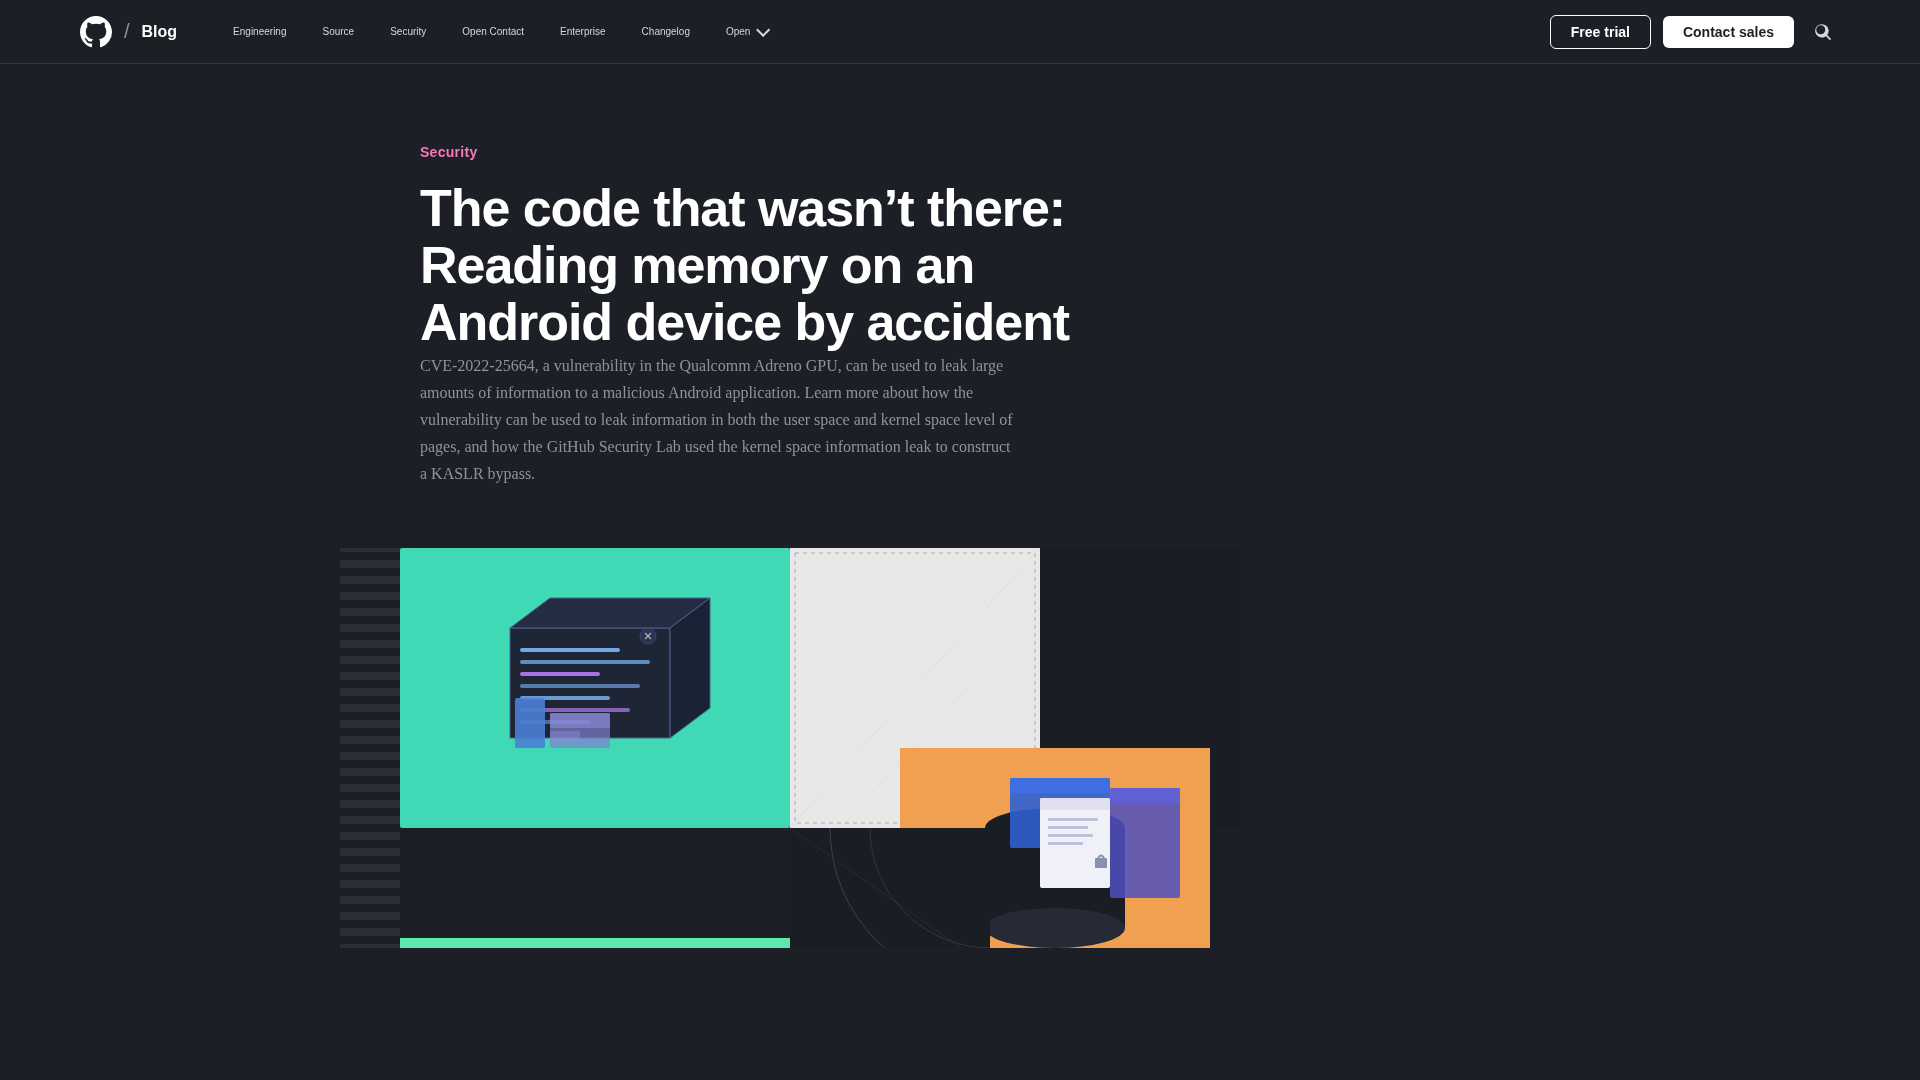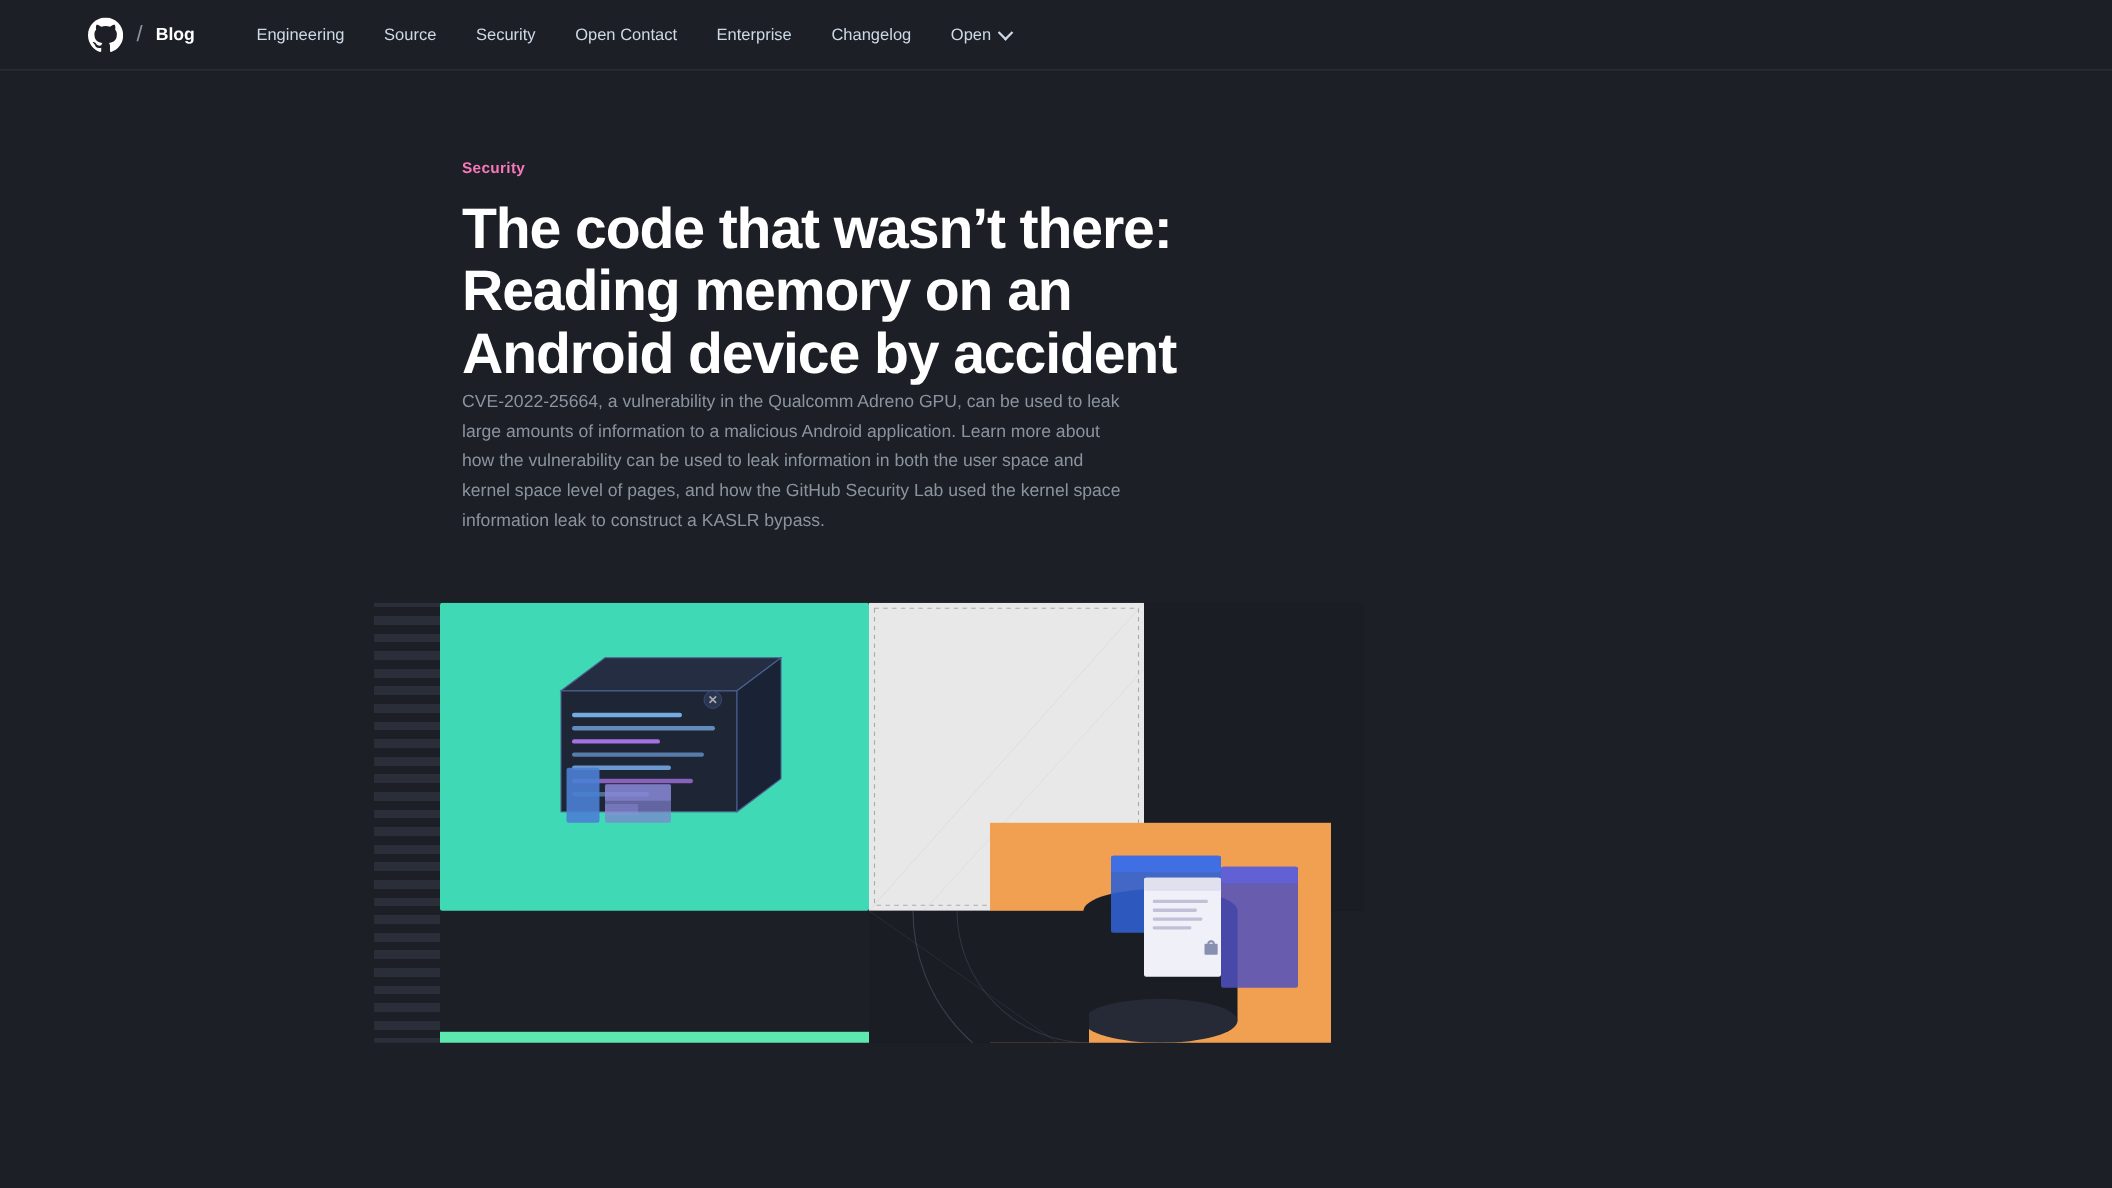--- a/index.html
+++ b/index.html
@@ -61,21 +61,21 @@
       display: flex;
       align-items: center;
       gap: 4px;
       flex: 1;
     }
 
     .nav-link {
       padding: 8px 16px;
       color: #cdd9e5;
       text-decoration: none;
-      font-size: 15px;
+      font-size: 10px;
       border-radius: 6px;
       display: flex;
       align-items: center;
       gap: 4px;
       cursor: pointer;
     }
 
     .nav-actions {
       display: flex;
       align-items: center;
@@ -139,20 +139,21 @@
       max-width: 740px;
       letter-spacing: -0.02em;
     }
 
     .article-description {
       font-size: 16px;
       line-height: 1.7;
       color: #8b949e;
       max-width: 600px;
       margin-bottom: 60px;
+      font-family: Liberation Serif, serif;
     }
 
     
     .hero-image-container {
       width: 100%;
       max-width: 900px;
       margin-left: 340px;
       height: 400px;
       position: relative;
       overflow: hidden;
@@ -283,20 +284,29 @@
     </a>
     <a href="#" class="nav-link">
       <span>Changelog</span>
     </a>
     <a href="#" class="nav-link">
       <span>Open</span>
       <span class="chevron-down"></span>
     </a>
   </div>
 
+  <div class="nav-actions">
+    <button class="btn-free-trial">Free trial</button>
+    <button class="btn-contact-sales">Contact sales</button>
+    <button class="search-icon-btn">
+      <svg width="18" height="18" viewBox="0 0 16 16" fill="#cdd9e5">
+        <path d="M10.68 11.74a6 6 0 01-7.922-8.982 6 6 0 018.982 7.922l3.04 3.04a.75.75 0 11-1.06 1.06l-3.04-3.04zM6 10a4 4 0 100-8 4 4 0 000 8z"></path>
+      </svg>
+    </button>
+  </div>
 </nav>
 
 <div class="main-content">
   <div class="category-label">Security</div>
   <h1 class="article-title">The code that wasn’t there: Reading memory on an Android device by accident</h1>
   <p class="article-description">CVE-2022-25664, a vulnerability in the Qualcomm Adreno GPU, can be used to leak large amounts of information to a malicious Android application. Learn more about how the vulnerability can be used to leak information in both the user space and kernel space level of pages, and how the GitHub Security Lab used the kernel space information leak to construct a KASLR bypass.</p>
 </div>
 
 <div class="hero-image-container">
   <div class="illustration-wrapper">

